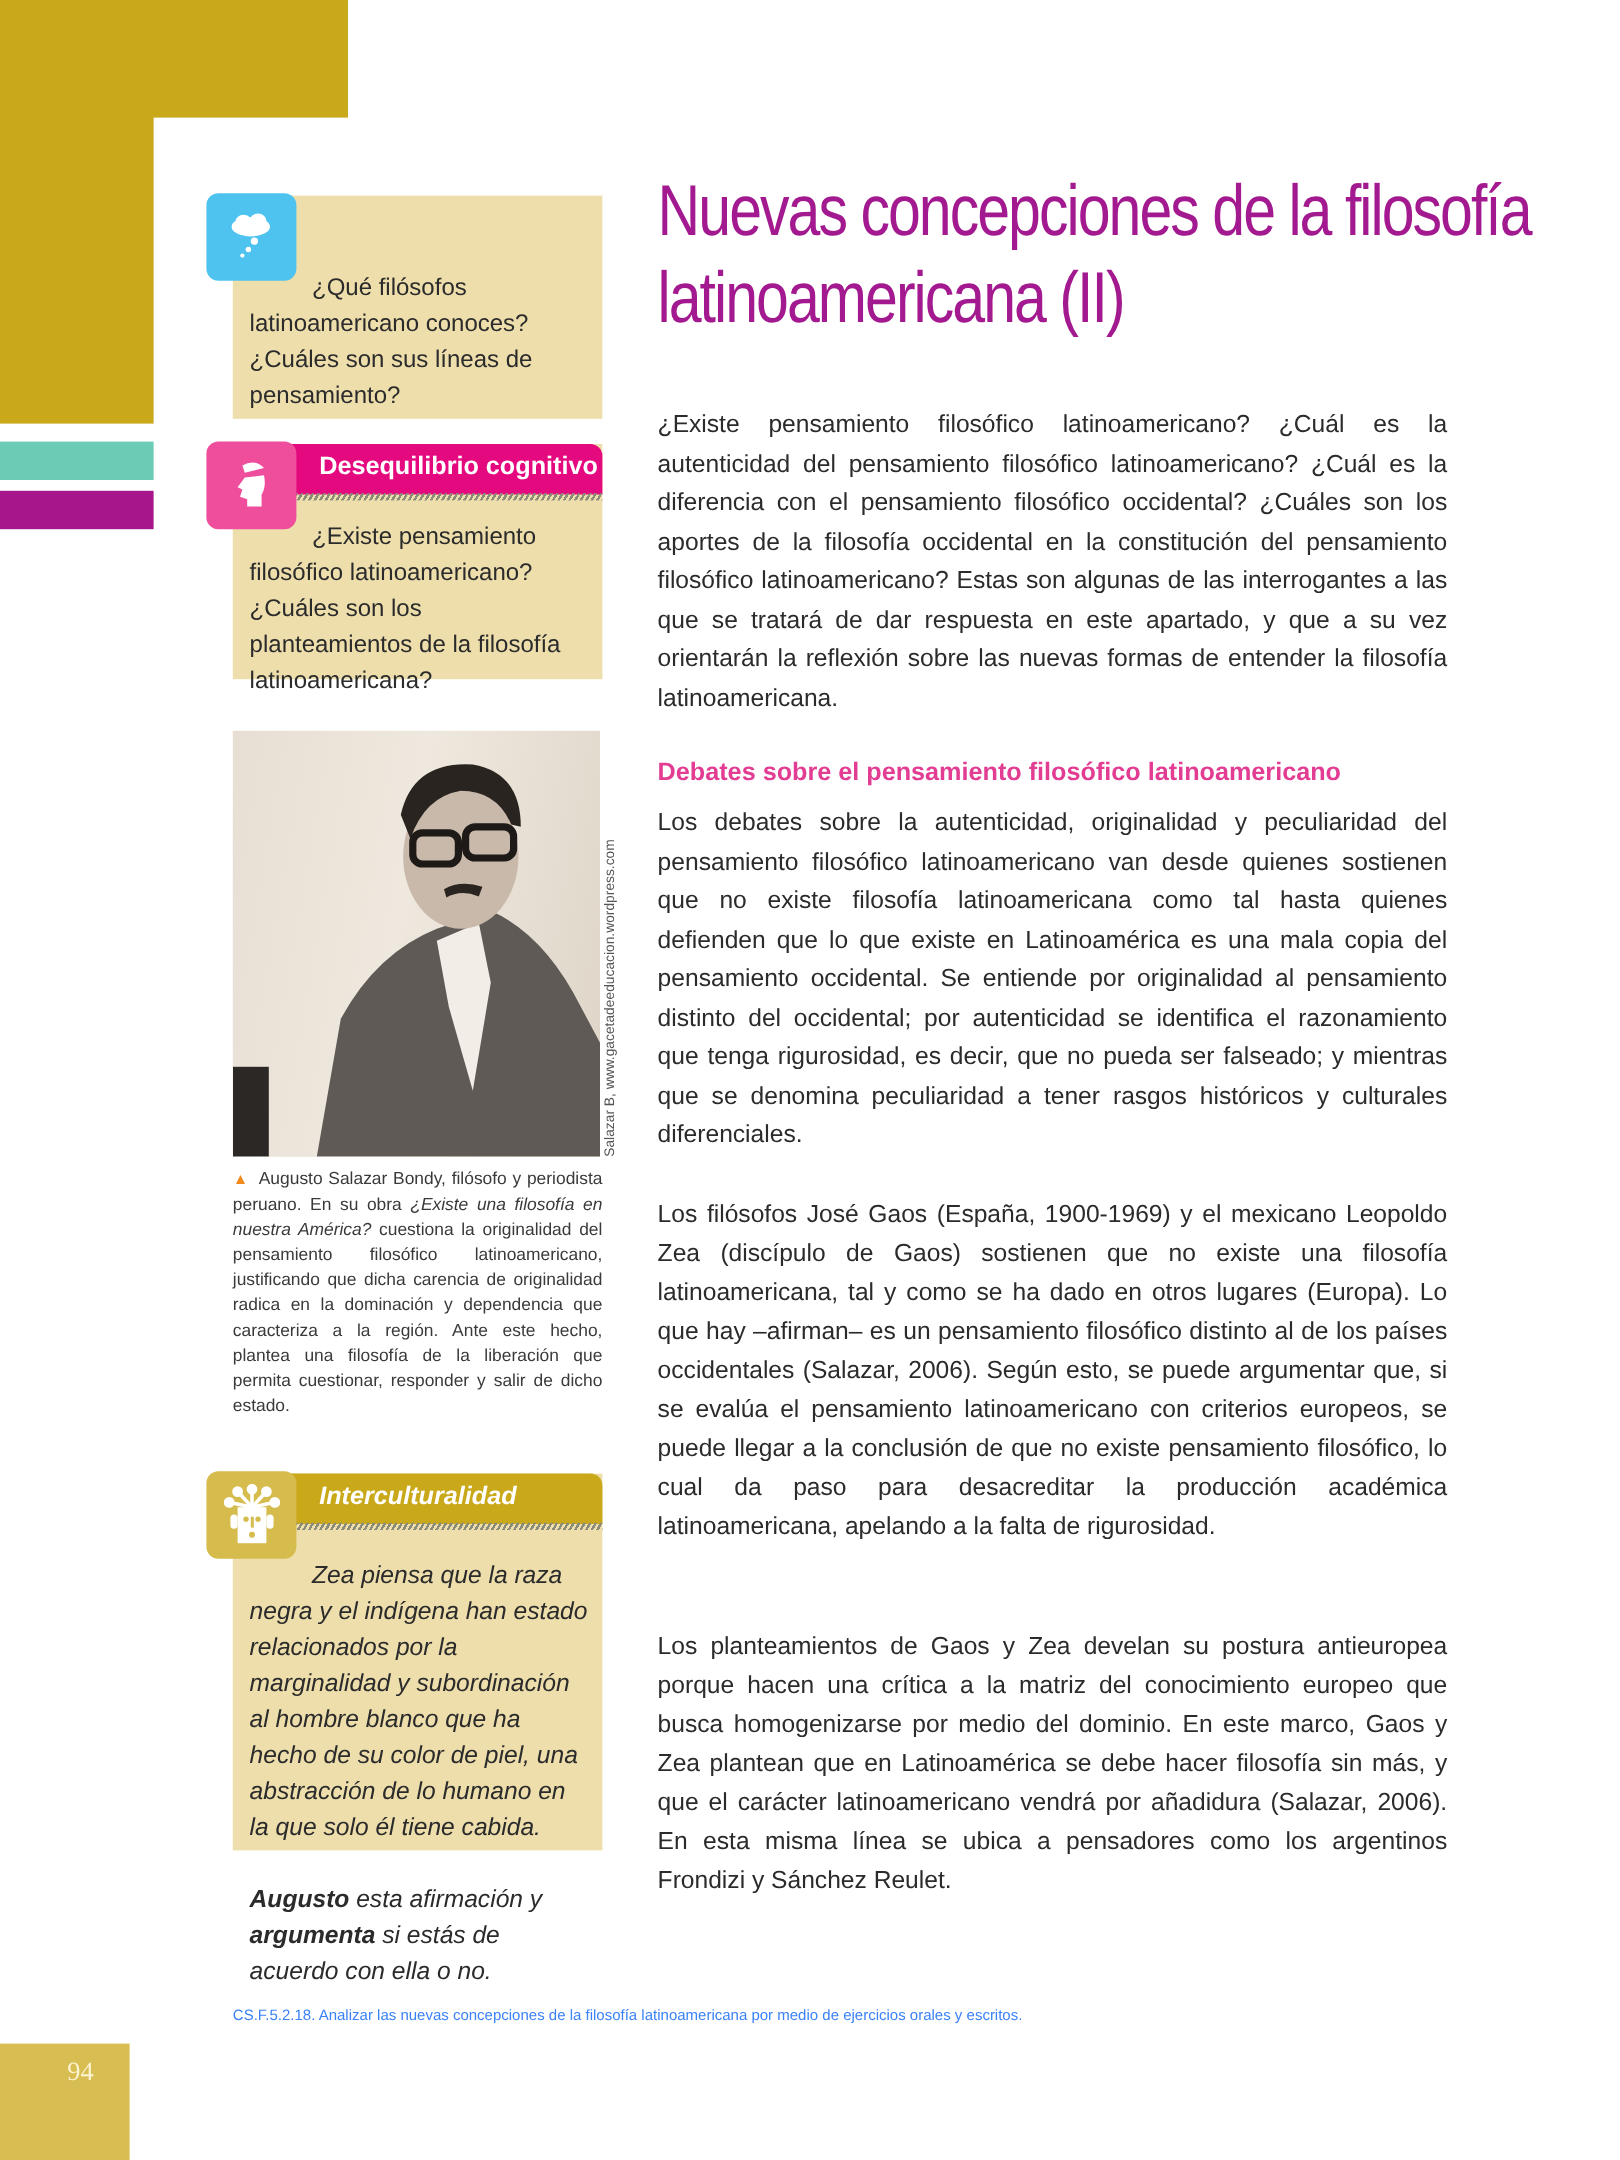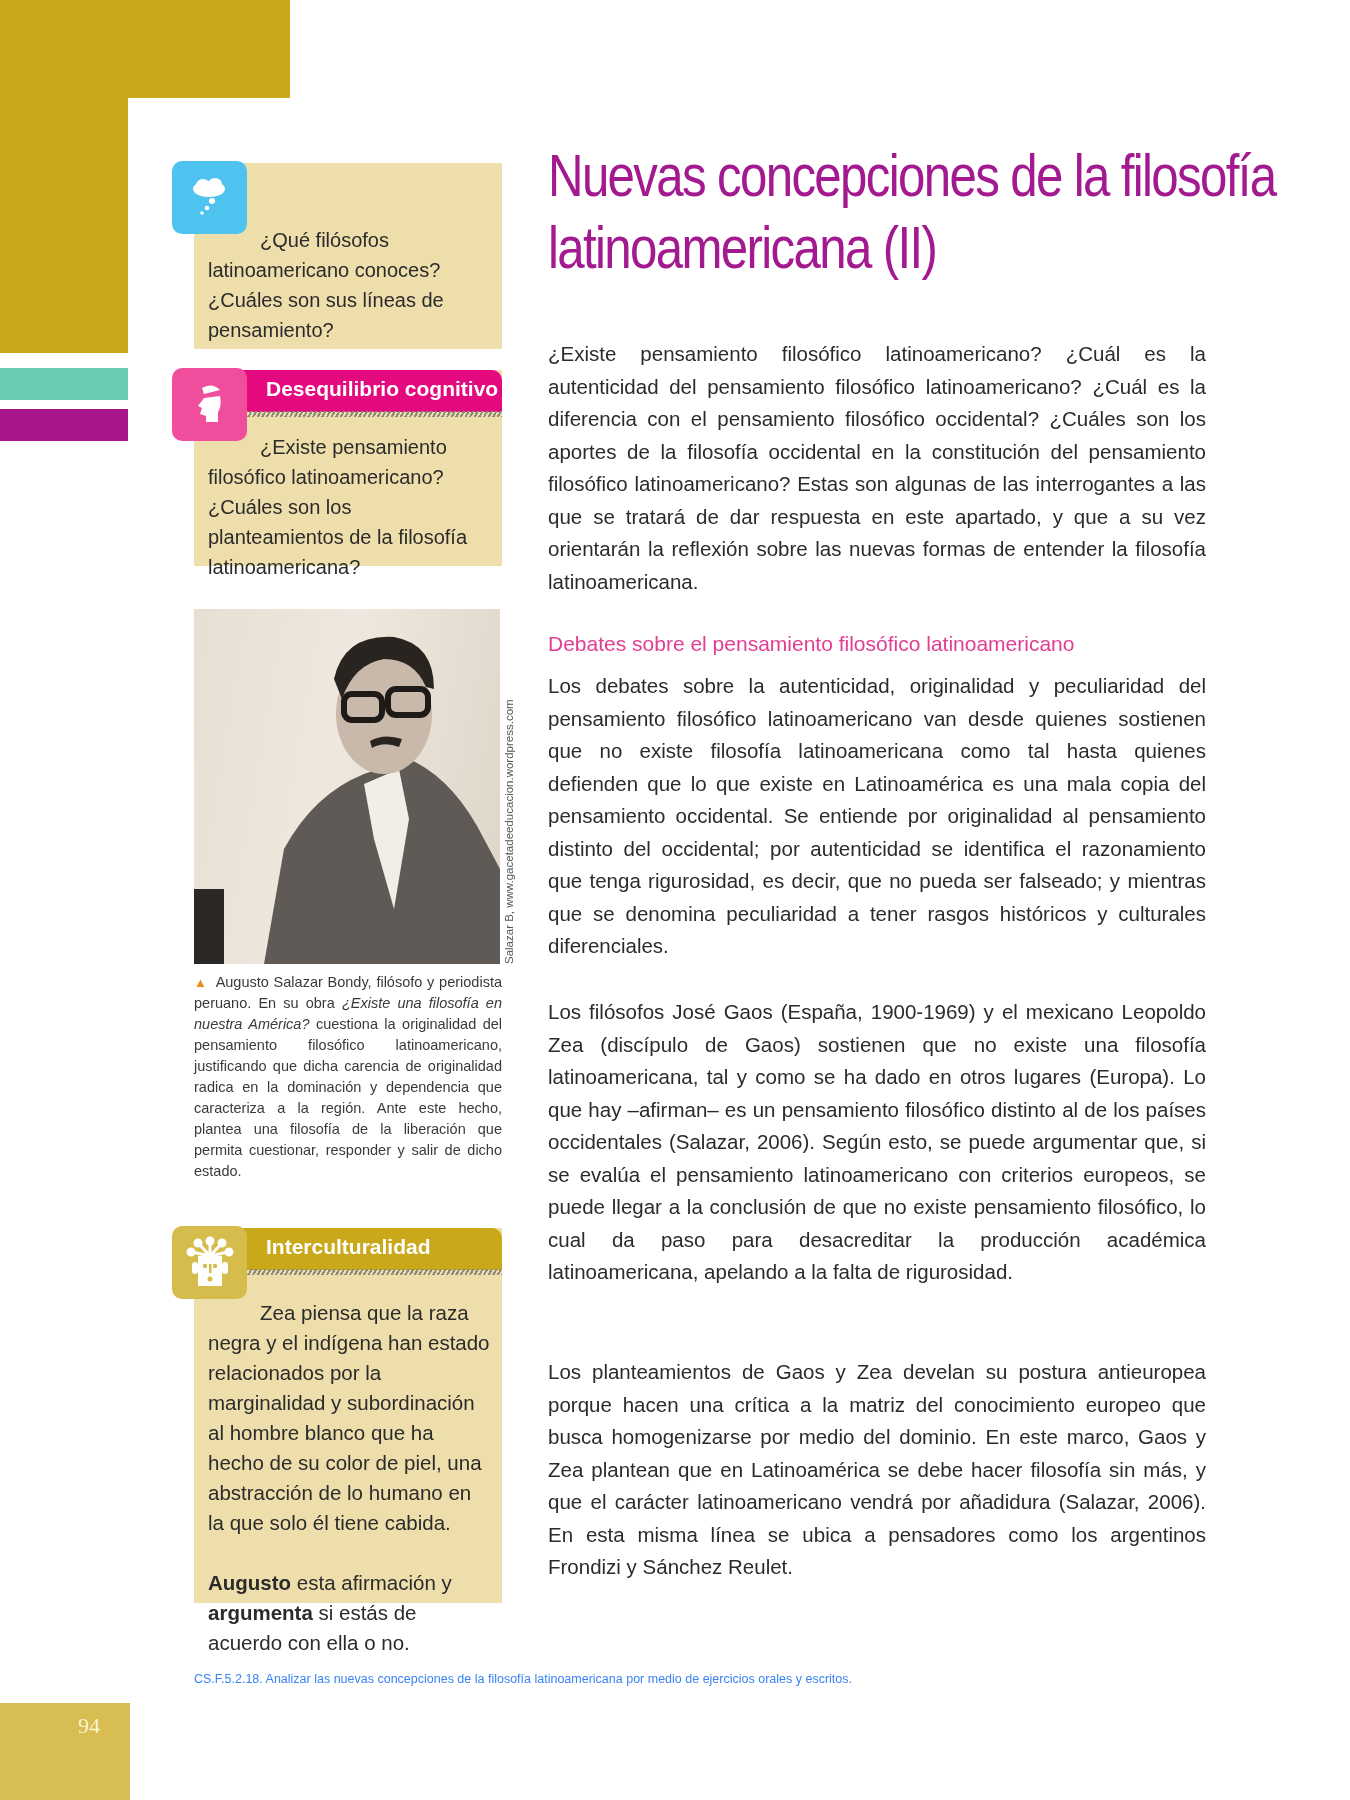--- a/index.html
+++ b/index.html
@@ -4,21 +4,21 @@
 <style>
   html, body { margin:0; padding:0; }
   body { width:1350px; height:1800px; position:relative; background:#ffffff; overflow:hidden;
          font-family:"Liberation Sans", sans-serif; color:#2b2b2b; }
 
   
   .gold-top { position:absolute; left:0; top:0; width:290px; height:98px; background:#c9a81a; }
   .gold-left { position:absolute; left:0; top:0; width:128px; height:353px; background:#c9a81a; }
   .teal-bar { position:absolute; left:0; top:368px; width:128px; height:32px; background:#6bcbb4; }
   .mag-bar  { position:absolute; left:0; top:409px; width:128px; height:32px; background:#a8168c; }
-  .page-num-block { position:absolute; left:0; top:1703px; width:130px; height:97px; background:#d8be52; }
+  .page-num-block { position:absolute; left:0; top:1703px; width:108px; height:97px; background:#d8be52; }
   .page-num { position:absolute; right:30px; top:10px; color:#fbf3cf; font-family:"Liberation Serif", serif; font-size:22px; }
 
   
   .box { position:absolute; left:194px; width:308px; background:#eddeac; }
   .box-head { position:absolute; left:0; right:0; top:0; height:42px; border-radius:0 10px 0 0;
               color:#fff; font-weight:bold; font-size:21px; line-height:38px; padding-left:72px; box-sizing:border-box; }
   .box-head::after { content:""; position:absolute; left:52px; right:0; bottom:-5px; height:6px;
      background:repeating-linear-gradient(120deg, #8b8b7a 0 2px, transparent 2px 4px); }
   .box-icon { position:absolute; left:-22px; top:-2px; width:75px; height:73px; border-radius:10px;
               display:flex; align-items:center; justify-content:center; }
@@ -26,39 +26,39 @@
   .indent { display:inline-block; width:52px; }
 
   #saberes { top:163px; height:186px; }
   #saberes .box-head { background:#09a8e6; }
   #saberes .box-icon { background:#4fc3f0; }
 
   #deseq { top:370px; height:196px; }
   #deseq .box-head { background:#e5097f; }
   #deseq .box-icon { background:#ee4e9b; }
 
-  #inter { top:1228px; height:375px; }
+  #inter { top:1228px; height:314px;font-style:italic; }
   #inter .box-head { background:#c9a81a; }
   #inter .box-icon { background:#d6bb4d; }
 
   
   .photo { position:absolute; left:194px; top:609px; width:306px; height:355px;
            background:linear-gradient(100deg,#e7dfd4 0%,#efe8de 45%,#ded5c8 100%); overflow:hidden; }
   .photo-credit { position:absolute; left:503px; top:964px; transform-origin:0 0; transform:rotate(-90deg);
                   font-size:11.5px; color:#555; white-space:nowrap; }
   .caption { position:absolute; left:194px; top:972px; width:308px; font-size:14.5px; line-height:21px;
              color:#3a3a3a; text-align:justify; }
   .caption .tri { color:#f08a1c; font-size:13px; margin-right:8px; }
 
   
   .title { position:absolute; left:548px; top:140px; width:680px; color:#a3198f;
            font-family:"Liberation Sans", sans-serif; font-stretch:condensed; font-size:60px; line-height:72px;
            letter-spacing:-2px; transform:scaleX(0.82); transform-origin:0 0; white-space:nowrap; }
   .para { position:absolute; left:548px; width:658px; font-size:20.5px; line-height:32.5px; color:#2b2b2b; text-align:justify; }
-  .subhead { position:absolute; left:548px; top:632px; width:680px; font-size:21px; font-weight:normal; color:#e23d93; }
+  .subhead { position:absolute; left:548px; top:632px; width:680px; font-size:21px; font-weight:bold; color:#e23d93; }
   .footer-note { position:absolute; left:194px; top:1672px; font-size:12.5px; color:#3b82f6; }
 </style>
 </head>
 <body>
 
 <div class="gold-top"></div>
 <div class="gold-left"></div>
 <div class="teal-bar"></div>
 <div class="mag-bar"></div>
 

